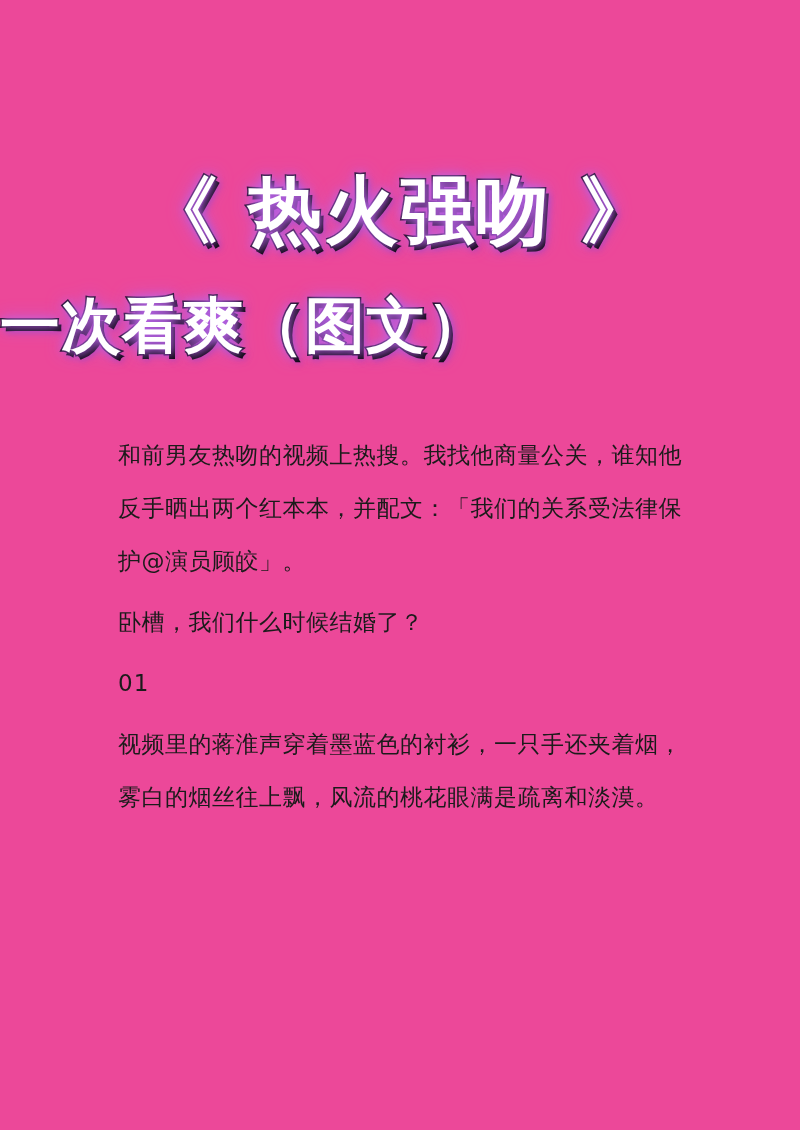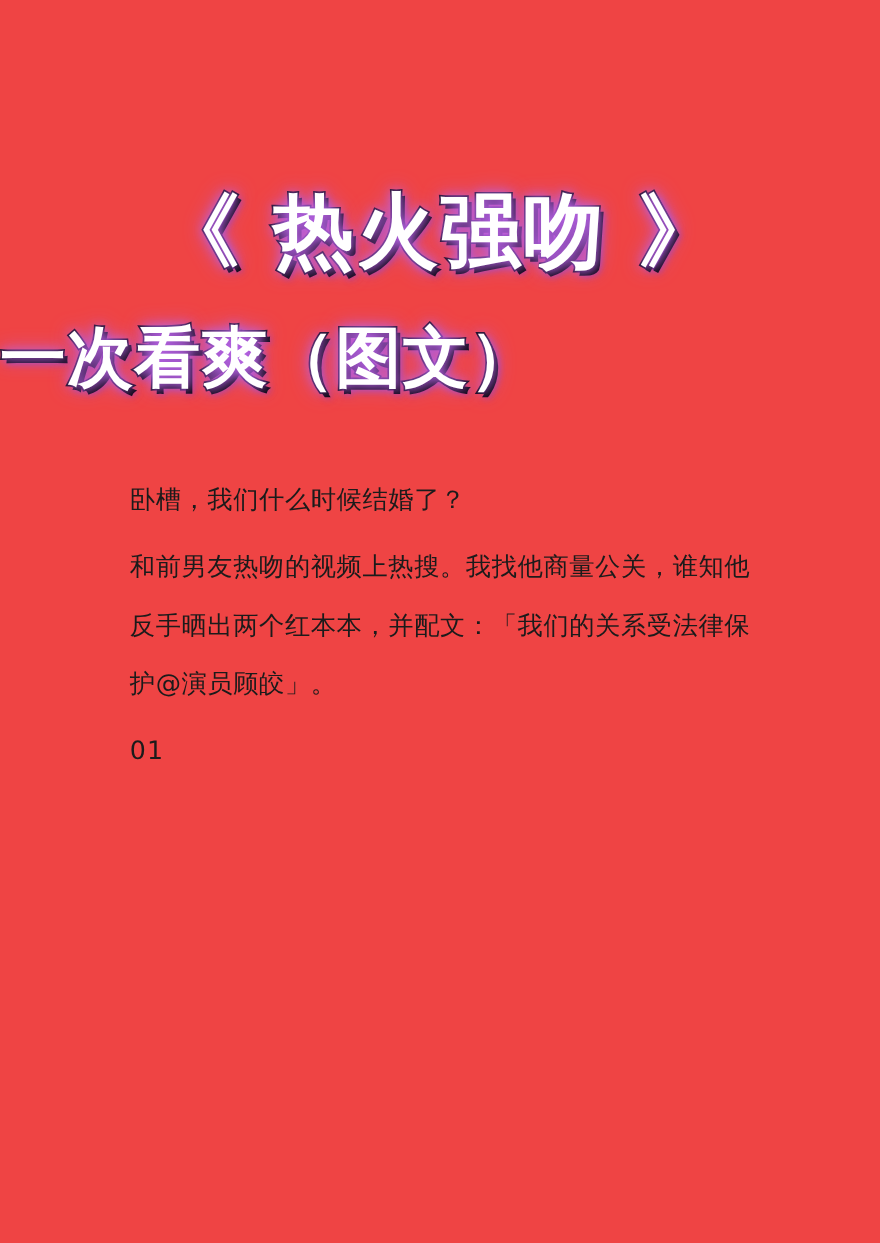--- a/index.html
+++ b/index.html
@@ -14,21 +14,21 @@
     overflow: hidden;
     position: relative;
   }
 
   .page {
     width: 800px;
     height: 1130px;
     box-sizing: border-box;
     padding: 0;
     position: relative;
-    background: #ef4444;
+    background: #ec4899;
   }
 
   
   .title-block {
     padding-top: 172px;
     text-align: center;
   }
 
   .title-main {
     font-family: "DejaVu Sans", "Liberation Sans", sans-serif;
@@ -91,18 +91,19 @@
 <body>
 
 <div class="page">
 
   <div class="title-block">
     <div class="title-main">《 热火强吻 》</div>
     <div class="title-sub">一次看爽（图文）</div>
   </div>
 
   <div class="body-block">
+    <p class="para">和前男友热吻的视频上热搜。我找他商量公关，谁知他反手晒出两个红本本，并配文：「我们的关系受法律保护@演员顾皎」。</p>
     <p class="para">卧槽，我们什么时候结婚了？</p>
-    <p class="para">和前男友热吻的视频上热搜。我找他商量公关，谁知他反手晒出两个红本本，并配文：「我们的关系受法律保护@演员顾皎」。</p>
     <p class="para section-num">01</p>
+    <p class="para">视频里的蒋淮声穿着墨蓝色的衬衫，一只手还夹着烟，雾白的烟丝往上飘，风流的桃花眼满是疏离和淡漠。</p>
   </div>
 
 </div>
 
 </body></html>

